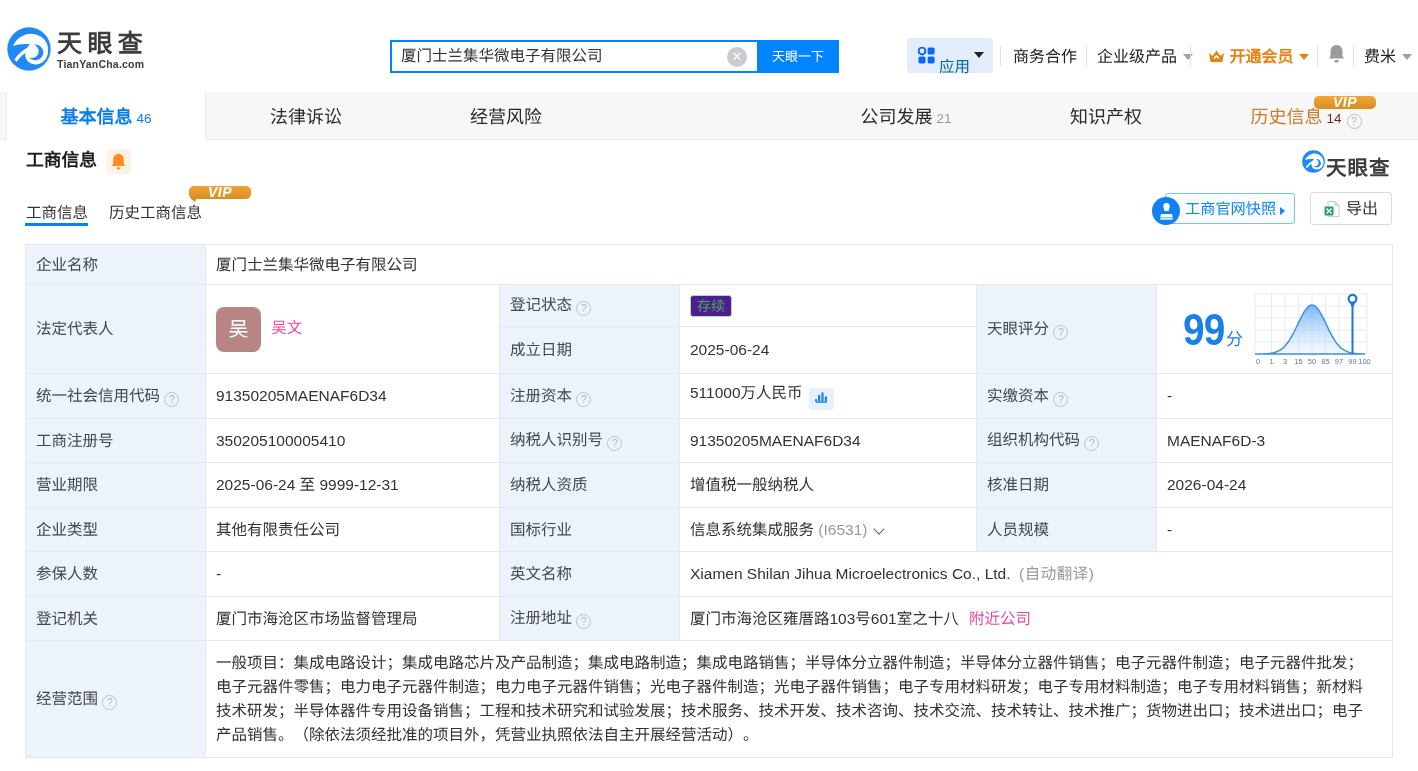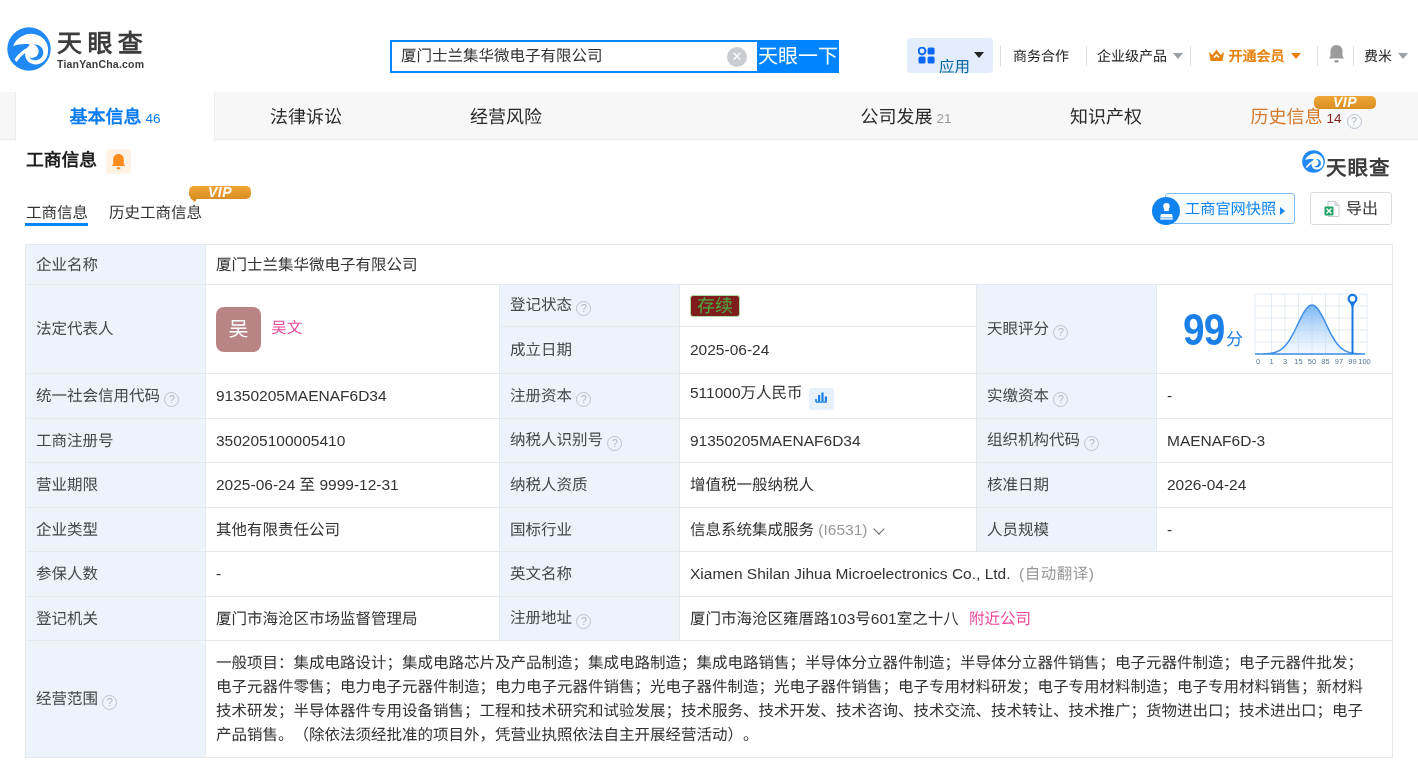--- a/index.html
+++ b/index.html
@@ -16,25 +16,25 @@
     background:linear-gradient(180deg,#e2413d,#c33028); color:#fff; text-align:center; padding-top:5px;}
   .badge-red .l1 { font-size:13px; font-weight:bold; letter-spacing:8px; line-height:16px; white-space:nowrap;}
   .badge-red .l2 { font-size:13.6px; font-weight:bold; letter-spacing:0; line-height:17px; white-space:nowrap;}
   
   .stab { top:19px; font-size:14px; color:#252525; line-height:20px; height:20px;margin-top:24px;}
   .stab.on { background:#0084ff; color:#fff; border-radius:3px 3px 0 0; width:60px; text-align:center;}
   .sbox { left:390px; top:39.5px; width:367px; height:33.5px; border:2px solid #0084ff; border-right:none; background:#fff;
      font-size:15.5px; color:#333; line-height:27px; padding-left:9px;}
   .sclear { left:727px; top:47px; width:20px; height:20px; border-radius:50%; background:#c9ccd1; color:#fff;
      font-size:13px; text-align:center; line-height:19px;}
-  .sbtn { left:757px; top:39.5px; width:82px; height:33.5px; background:#0084ff; color:#fff; font-size:20px;
+  .sbtn { left:757px; top:39.5px; width:82px; height:33.5px; background:#0084ff; color:#fff; font-size:13px;
      text-align:center; line-height:33px; }
   .appbox { left:907px; top:38px; width:86px; height:35px; background:#e3ecfa; border-radius:4px; }
   .appbox .t { position:absolute; left:32px; top:20px; font-size:15.5px; color:#0369a1; line-height:18px;}
-  .hitem { font-size:14px; color:#222; top:48px; line-height:18px;font-family:Liberation Serif, serif; }
+  .hitem { font-size:16px; color:#222; top:48px; line-height:18px; }
   .hsep { top:46px; width:1px; height:20px; background:#e0e0e0; }
   .caret { display:inline-block; width:0; height:0; border-left:5px solid transparent; border-right:5px solid transparent;
      border-top:6px solid #222; vertical-align:2px; margin-left:6px;}
   .caret.grey{ border-top-color:#9aa0a6; }
   .caret.orange{ border-top-color:#e8820e; }
   .vipword { color:#e8820e; font-weight:bold; }
   
   .navbar { left:0; top:92px; width:1418px; height:48px; background:#f7f7f7; border-bottom:1px solid #ececec;}
   .ntab { position:absolute; top:0; width:200px; height:48px; text-align:center; line-height:50px; font-size:18px; color:#2a2a2a;}
   .ntab .cnt { font-size:13.5px; color:#999; margin-left:4px;}
@@ -57,21 +57,21 @@
   .snapbtn { left:1165px; top:193px; width:130px; height:31px; border:1px solid #7fc0f8; border-radius:3px;
      color:#1286f2; font-size:15.2px; line-height:29px; padding-left:19px; background:#f8fcff;}
   .snapcirc { left:1152px; top:197px; width:28px; height:28px; border-radius:50%; background:#1183f0; z-index:3; }
   .expbtn { left:1310px; top:192px; width:82px; height:33px; border:1px solid #dcdcdc; border-radius:3px; background:#fff;
      font-size:16px; color:#333; line-height:31px; text-align:center;}
   
   table.info { position:absolute; left:25px; top:244px; width:1367px; border-collapse:collapse; table-layout:fixed;
      font-size:15.5px; color:#333;}
   table.info td { border:1px solid #e5e9ee; padding:0 0 0 10px; vertical-align:middle; line-height:20px;}
   td.lb { background:#edf3fa; color:#43484d; }
-  .tag-green { display:inline-block; border:1px solid #aedca6; background:#7f1d1d; color:#48ab40; font-size:18px;
+  .tag-green { display:inline-block; border:1px solid #aedca6; background:#4c1d95; color:#48ab40; font-size:14px;
      line-height:20px; padding:0 6px; border-radius:3px;}
   .avatar { display:inline-block; width:45px; height:45px; background:#b98484; border-radius:8px; color:#fff;
      font-size:20px; text-align:center; line-height:45px; vertical-align:middle;}
   .bluelink { color:#ec4899; text-decoration:none; }
   .grey { color:#999; }
   .score99 { display:inline-block; position:relative; top:7px; font-size:45px; font-weight:bold; color:#1b7fe8; transform:scaleX(0.86); transform-origin:0 50%; letter-spacing:-1px;}
   .chari { display:inline-block; width:25px; height:22px; background:#e7f1fc; border-radius:3px; text-align:center;
      vertical-align:-5px; margin-left:6px;}
   .tri { display:inline-block; width:0; height:0; border-top:4.5px solid transparent; border-bottom:4.5px solid transparent; border-left:5.5px solid #1286f2; margin-left:4px; vertical-align:-1px;}
   .chev { display:inline-block; width:8px; height:8px; border-right:1.5px solid #667; border-bottom:1.5px solid #667;
@@ -122,21 +122,21 @@
   </div>
   <div class="abs hsep" style="left:1317px"></div>
   <svg class="abs" style="left:1328px;top:44px" width="17" height="19" viewBox="0 0 17 19">
     <path d="M8.5 1 C12.5 1 14.5 4 14.5 7.5 L14.5 12 L16 14.5 L1 14.5 L2.5 12 L2.5 7.5 C2.5 4 4.5 1 8.5 1 Z" fill="#9b9b9b"></path>
     <rect x="6.4" y="16" width="4.2" height="2.4" rx="1.2" fill="#9b9b9b"></rect>
   </svg>
   <div class="abs hsep" style="left:1353px"></div>
   <div class="abs hitem" style="left:1364px">费米<span class="caret grey"></span></div>
 
   <div class="abs navbar">
-    <div class="ntab on" style="left:15px">基本信息<span class="cnt">46</span></div>
+    <div class="ntab on" style="left:6px">基本信息<span class="cnt">46</span></div>
     <div class="ntab" style="left:406px">经营风险</div>
     <div class="ntab" style="left:206px">法律诉讼</div>
     <div class="ntab" style="left:806px">公司发展<span class="cnt">21</span></div>
     <div class="ntab" style="left:1006px">知识产权</div>
     <div class="ntab hist" style="left:1206px">历史信息<span class="cnt">14</span> <span class="qmark">?</span>
       <div class="vipbadge" style="left:108px;top:4px">VIP</div>
     </div>
   </div>
 
   <div class="abs sectitle">工商信息</div>

